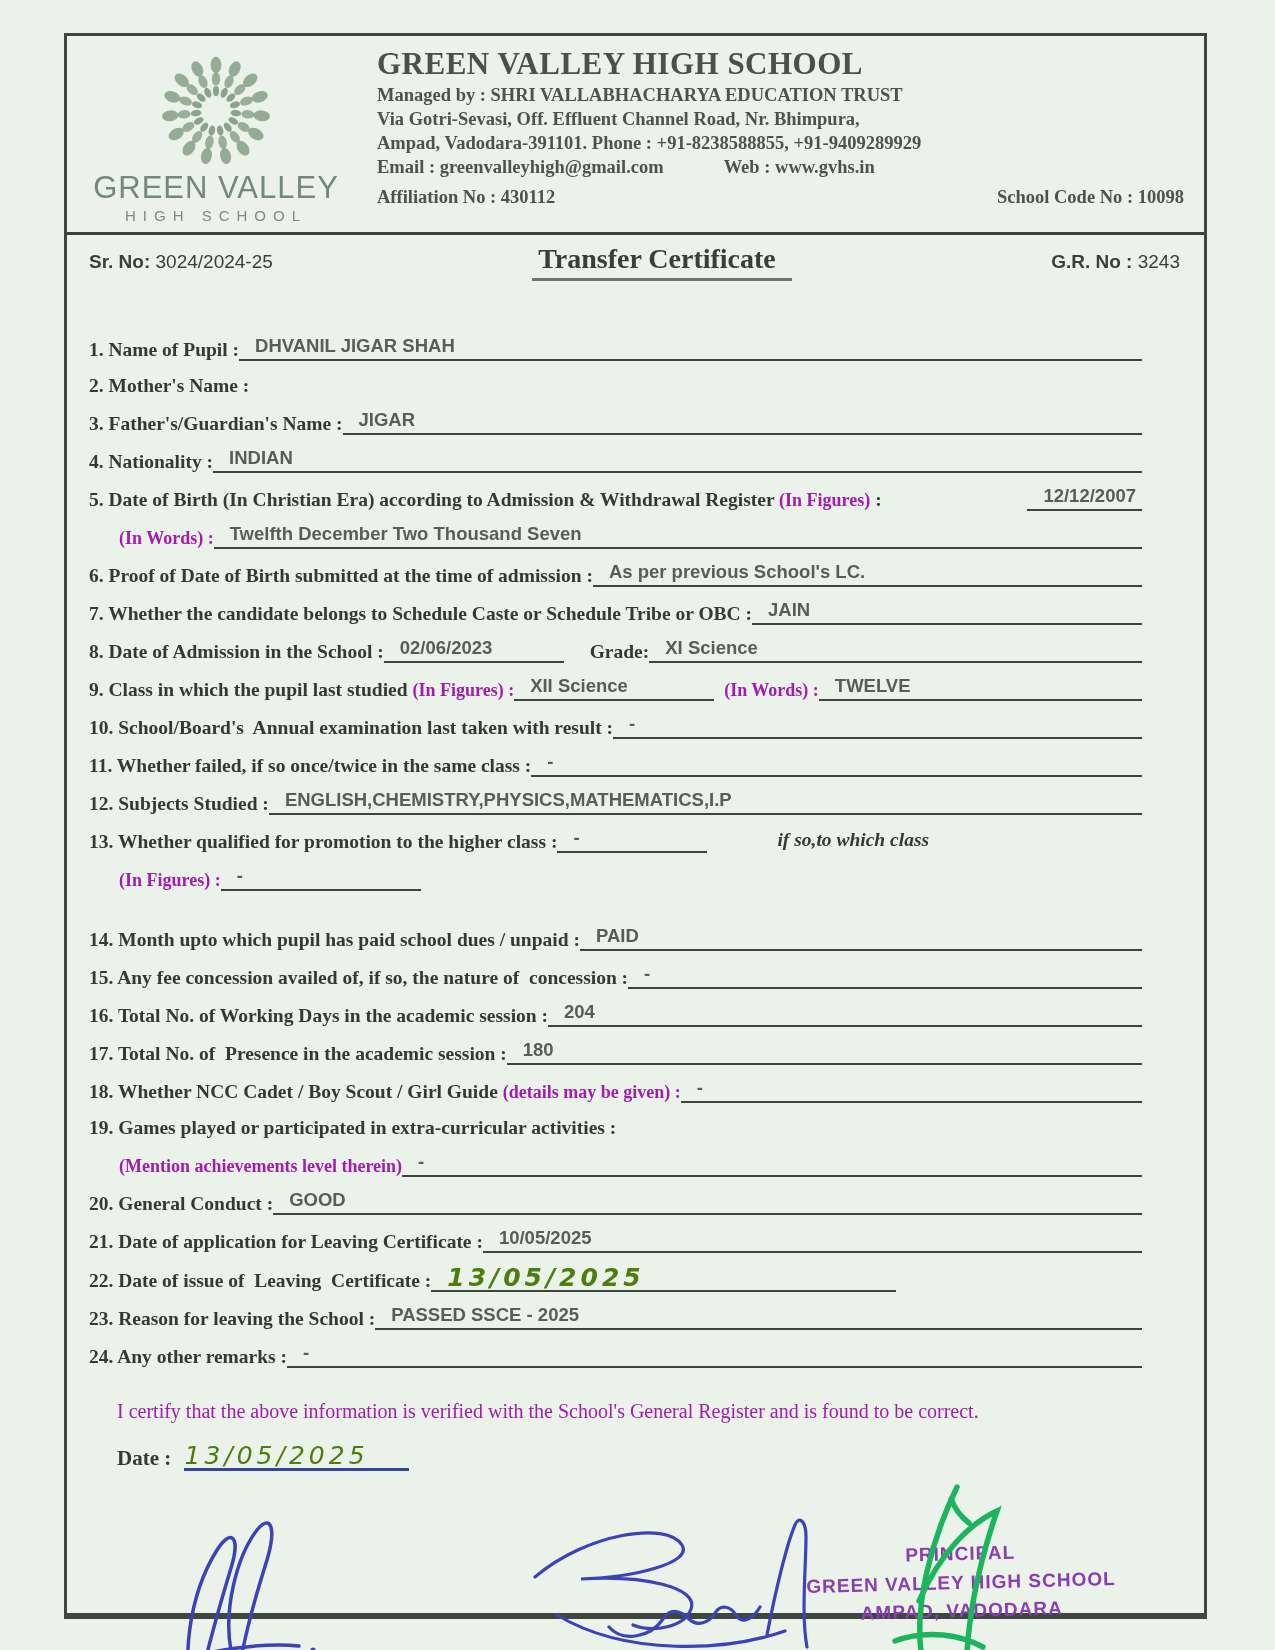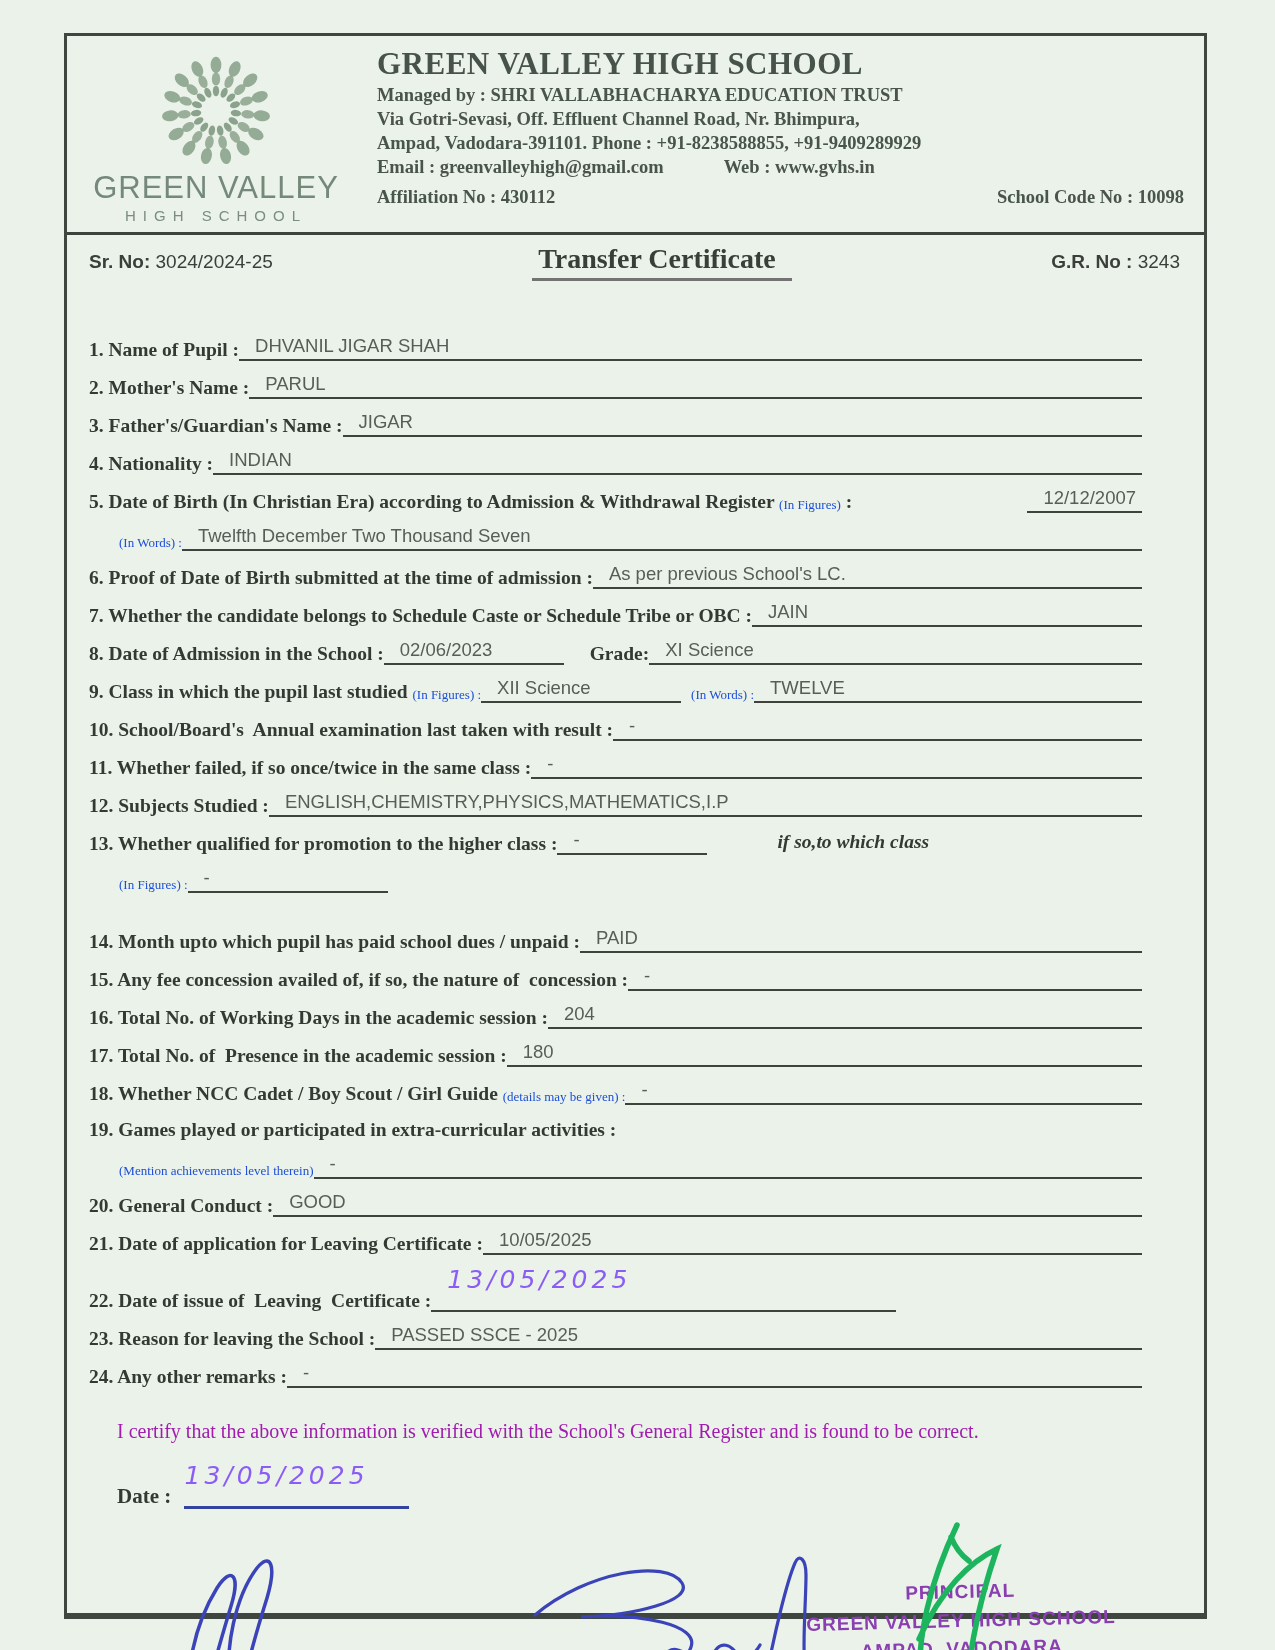--- a/index.html
+++ b/index.html
@@ -31,36 +31,36 @@
   .title-row{display:flex;align-items:center;padding:8px 24px 0 22px;}
   .refno{font-family:"Liberation Sans",sans-serif;font-size:19px;color:#3a3f3a;white-space:pre;}
   .refno b{font-weight:bold;}
   .doc-title-wrap{flex:1;text-align:center;}
   .doc-title{display:inline-block;font-weight:bold;font-size:28px;color:#383f38;
     border-bottom:3px solid #737373;padding:0 16px 3px 6px;}
   
   .form{padding:54px 62px 0 22px;}
   .line{display:flex;align-items:flex-end;margin-bottom:12px;min-height:24px;}
   .lbl{font-weight:bold;font-size:19.5px;color:#333a33;white-space:pre;}
-  .sfx{font-weight:normal;font-size:13px;color:#1d4ed8;white-space:pre;}
+  .sfx{font-weight:bold;font-size:18px;color:#a21caf;white-space:pre;}
   .note{font-weight:bold;font-style:italic;font-size:19.5px;color:#333a33;
     margin-left:70px;padding-bottom:2px;}
   .val{font-family:"Liberation Sans",sans-serif;font-size:18.5px;color:#575e57;
-    border-bottom:2.5px solid #3e443d;padding:0 6px 2px 16px;white-space:pre;box-sizing:border-box;}
+    border-bottom:2.5px solid #3e443d;padding:0 6px 2px 16px;white-space:pre;box-sizing:border-box;font-weight:bold;}
   .fill{flex:1;}
   .w180{width:180px;}
   .w150{width:150px;}
   .w200{width:200px;}
   .w465{width:465px;}
   .right-val{margin-left:auto;}
   .ind{margin-left:30px;}
   .gap-lg{margin-top:34px;}
   .gap-sm{margin-top:6px;}
   .hand{font-family:"DejaVu Sans",sans-serif;font-style:italic;font-size:25px;
-    color:#8b5cf6;letter-spacing:4px;padding-bottom:18px;line-height:1;}
+    color:#4d7c0f;letter-spacing:4px;padding-bottom:0;line-height:1;}
   .hand-ul{border-bottom:3px solid #33449f;}
   
   .certify{margin:32px 60px 0 50px;font-size:20px;color:#a21caf;}
   .date-row{display:flex;align-items:flex-end;margin:20px 0 0 50px;}
   .date-lbl{font-weight:bold;font-size:21px;color:#333a33;white-space:pre;}
   .date-val{width:225px;margin-left:8px;}
   
   .sigs{position:relative;height:268px;margin-top:4px;font-family:"Liberation Sans",sans-serif;}
   .sig-lbl{position:absolute;font-weight:bold;font-size:19px;color:#333a33;text-align:center;}
   .lbl-checked{left:420px;bottom:46px;width:330px;line-height:1.45;}
@@ -134,21 +134,20 @@
 
   <div class="form">
 
     <div class="line">
       <span class="lbl">1. Name of Pupil :</span>
       <span class="val fill">DHVANIL JIGAR SHAH</span>
     </div>
 
     <div class="line">
       <span class="lbl">2. Mother's Name :</span>
-      <span class="val fill">PARUL</span>
     </div>
 
     <div class="line">
       <span class="lbl">3. Father's/Guardian's Name :</span>
       <span class="val fill">JIGAR</span>
     </div>
 
     <div class="line">
       <span class="lbl">4. Nationality :</span>
       <span class="val fill">INDIAN</span>

